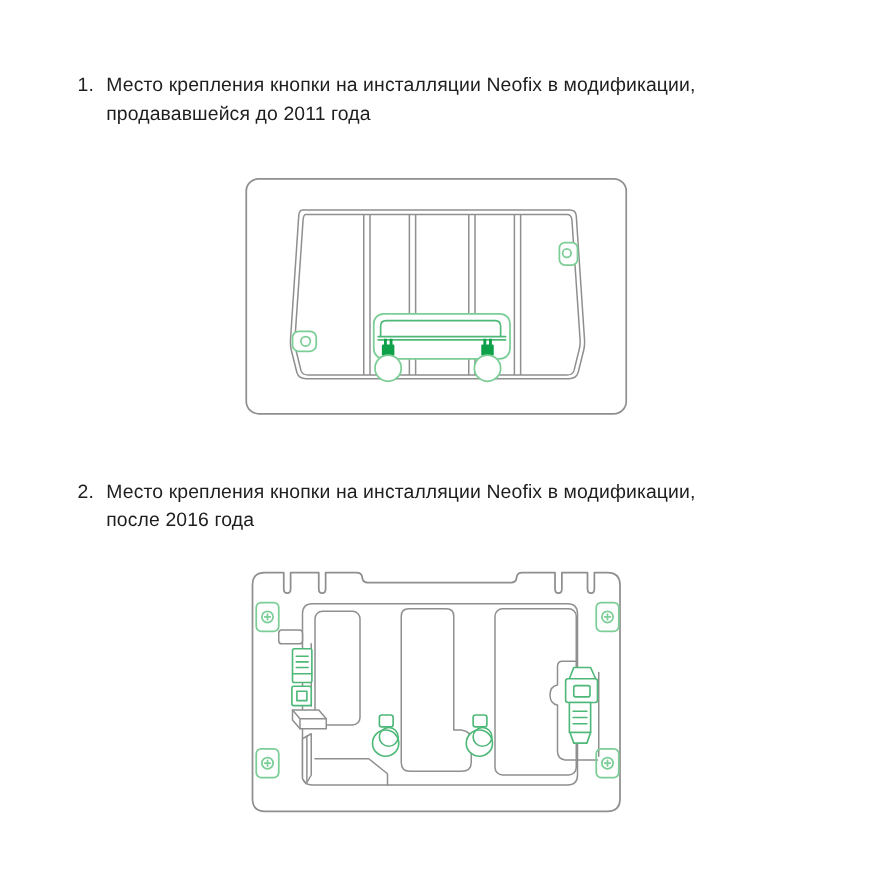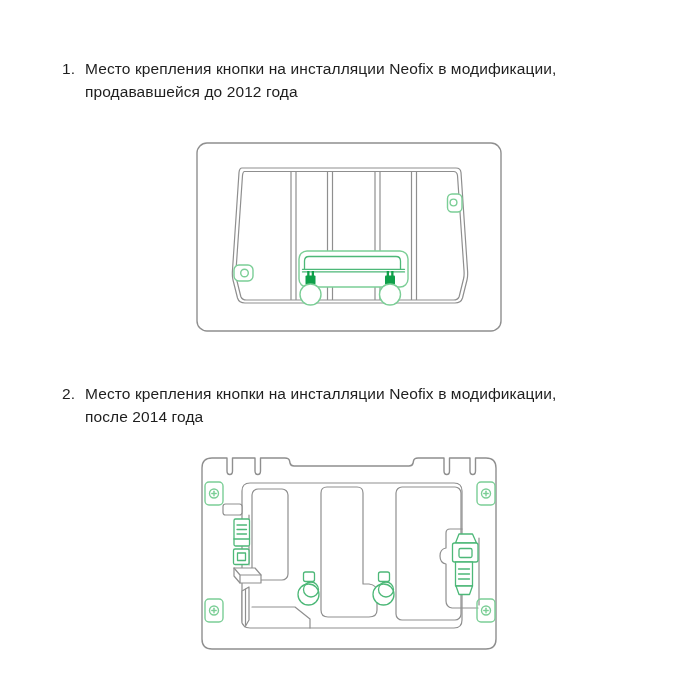--- a/index.html
+++ b/index.html
@@ -31,21 +31,21 @@
 </style>
 </head>
 <body>
 
 <div id="screen">
 
   <div class="caption" style="top:57px">
     <span class="num">1.</span>
     <span class="txt">
       <span class="line">Место крепления кнопки на инсталляции Neofix в модификации,</span><br>
-      <span class="line">продававшейся до 2012 года</span>
+      <span class="line">продававшейся до 2011 года</span>
     </span>
   </div>
 
   <svg class="diagram" style="left:196px;top:142px" width="306" height="190" viewBox="0 0 306 190">
 
     <rect class="sg-w" x="1" y="1" width="304" height="188" rx="10"></rect>
 
     <g>
       <path class="sg" d="M 46 26 L 260 26 Q 264.5 26 265 30.5 L 271.5 128 Q 272 134 271 138 L 266.5 156 Q 265 161 259 161 L 49 161 Q 43 161 41.5 156 L 37 138 Q 36 134 36.5 128 L 43 30.5 Q 43.5 26 46 26 Z"></path>
       <path class="sg" d="M 48.5 29.5 L 257.5 29.5 Q 261 29.5 261.5 33.5 L 268 128.5 Q 268.4 133.5 267.5 137 L 263.2 154.5 Q 262 158 257.5 158 L 50.5 158 Q 46 158 44.8 154.5 L 40.5 137 Q 39.6 133.5 40 128.5 L 46.5 33.5 Q 47 29.5 48.5 29.5 Z"></path>
@@ -88,21 +88,21 @@
       </g>
       <circle class="lg-f" cx="114.5" cy="152.5" r="10.5"></circle>
       <circle class="lg-f" cx="194" cy="152.5" r="10.5"></circle>
     </g>
   </svg>
 
   <div class="caption" style="top:382px">
     <span class="num">2.</span>
     <span class="txt">
       <span class="line">Место крепления кнопки на инсталляции Neofix в модификации,</span><br>
-      <span class="line">после 2014 года</span>
+      <span class="line">после 2016 года</span>
     </span>
   </div>
 
   <svg class="diagram" style="left:200px;top:455px" width="300" height="200" viewBox="0 0 300 200">
 
     <path class="sg-w" d="M 2 13 Q 2 3 12 3 H 27 V 16 Q 27 19.5 29.8 19.5 Q 32.5 19.5 32.5 16 V 3
          H 55 V 16 Q 55 19.5 57.8 19.5 Q 60.5 19.5 60.5 16 V 3
          H 85 Q 89 3 89.6 6 L 90 8 Q 90.6 11 94 11
          H 209 Q 212.5 11 213.1 8 L 213.5 6 Q 214.1 3 218 3
          H 244 V 16 Q 244 19.5 246.8 19.5 Q 249.5 19.5 249.5 16 V 3

